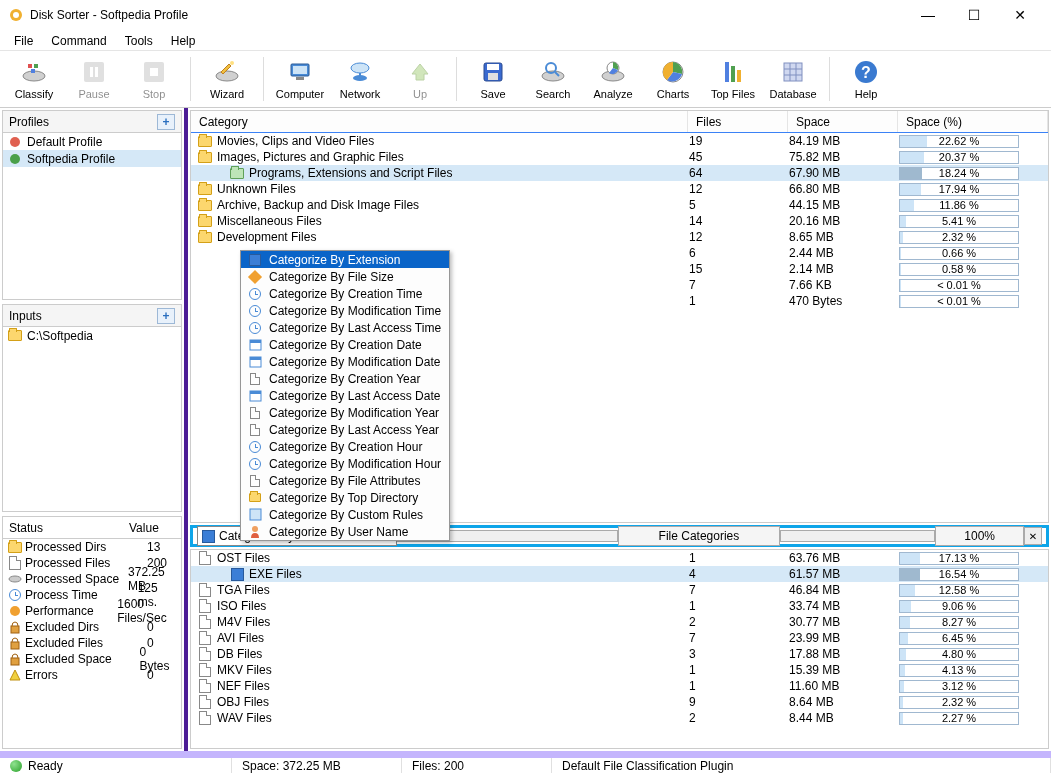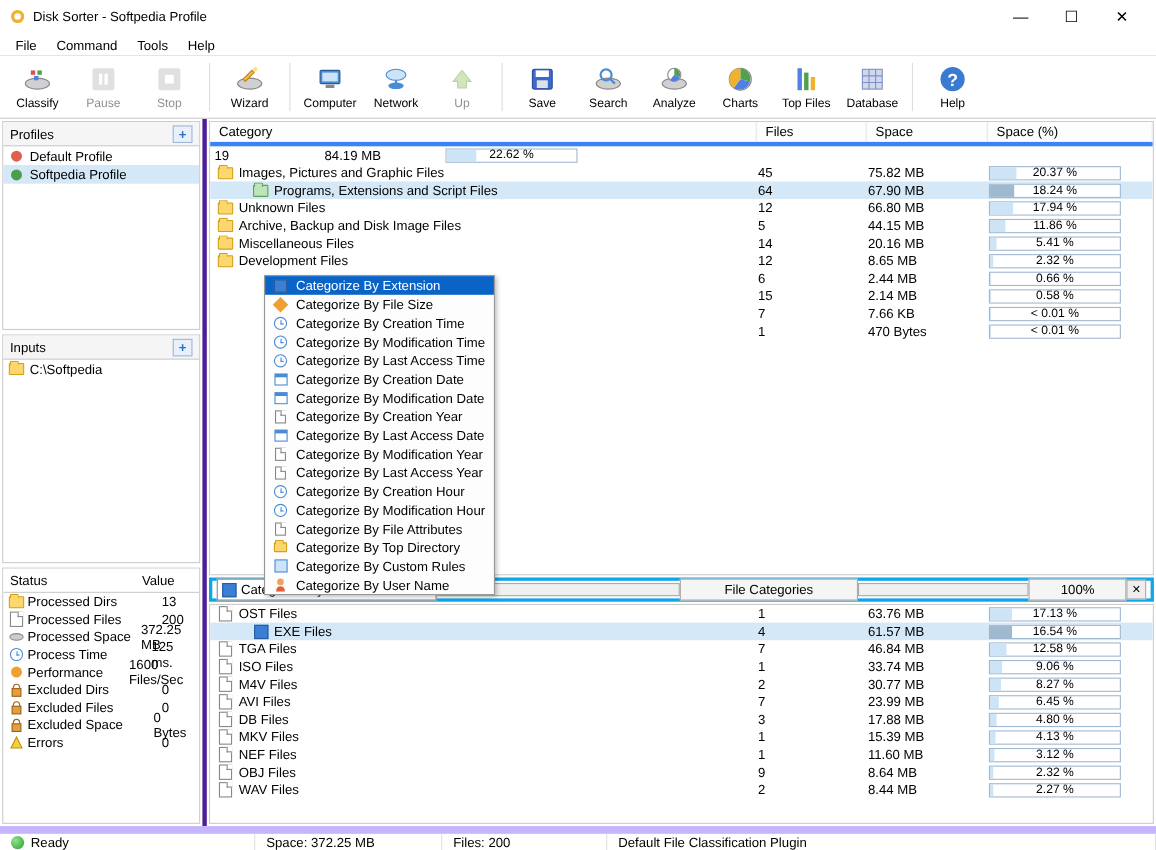--- a/index.html
+++ b/index.html
@@ -30,21 +30,21 @@
 .folder-icon::before { content: ""; position: absolute; top: -3px; left: 0; width: 6px; height: 3px; background: #fcd76e; border: 1px solid #d4a017; border-bottom: none; border-radius: 1px 1px 0 0; }
 .folder-open { width: 14px; height: 11px; background: #bde5b8; border: 1px solid #5fa05a; border-radius: 1px; position: relative; }
 .folder-open::before { content: ""; position: absolute; top: -3px; left: 0; width: 6px; height: 3px; background: #bde5b8; border: 1px solid #5fa05a; border-bottom: none; border-radius: 1px 1px 0 0; }
 .plus-btn { width: 18px; height: 16px; border: 1px solid #9db8d6; background: #e8f1fb; display: flex; align-items: center; justify-content: center; color: #2a6fbf; font-weight: bold; cursor: pointer; }
 .status-pane-body { padding: 0; }
 .status-row { display: flex; height: 16px; align-items: center; padding: 0 4px; gap: 2px; }
 .status-row .s-label { width: 120px; }
 .main-col { flex: 1; display: flex; flex-direction: column; overflow: hidden; }
 .grid { flex: 1; border: 1px solid #ccc; margin: 2px; display: flex; flex-direction: column; overflow: hidden; position: relative; }
 .grid.bottom { flex: 0 0 200px; }
-.grid-header { height: 22px; display: flex; background: #fdfdfd; border-bottom: 4px solid #3b82f6; }
+.grid-header { height: 22px; display: flex; background: #fdfdfd; border-bottom: 1px solid #3b82f6; }
 .gh-cell { padding: 0 8px; display: flex; align-items: center; border-right: 1px solid #e5e5e5; }
 .gh-cat { flex: 1; }
 .gh-files { width: 100px; }
 .gh-space { width: 110px; }
 .gh-pct { width: 150px; }
 .grid-body { flex: 1; overflow-y: scroll; }
 .grid-row { height: 16px; display: flex; align-items: center; padding: 0 4px; cursor: default; }
 .grid-row.selected { background: #d5e8f7; padding-left: 36px; }
 .gc-cat { flex: 1; display: flex; align-items: center; gap: 4px; padding-left: 2px; }
 .gc-files { width: 100px; }
@@ -378,20 +378,26 @@
   <div class="main-col">
     <div class="grid">
       <div class="grid-header">
         <div class="gh-cell gh-cat">Category</div>
         <div class="gh-cell gh-files">Files</div>
         <div class="gh-cell gh-space">Space</div>
         <div class="gh-cell gh-pct">Space (%)</div>
       </div>
       <div class="grid-body" id="main-grid-body">
           <div class="grid-row">
+            <div class="gc-cat">
+              <span class="icon16">
+                <span class="folder-icon"></span>
+              </span>
+              <span>Movies, Clips and Video Files</span>
+            </div>
             <div class="gc-files">19</div>
             <div class="gc-space">84.19 MB</div>
             <div class="gc-pct">
               <div class="bar">
                 <div class="bar-fill" style="width:22.62%"></div>
                 <span class="bar-text">22.62 %</span>
               </div>
             </div>
           </div>
           <div class="grid-row">

